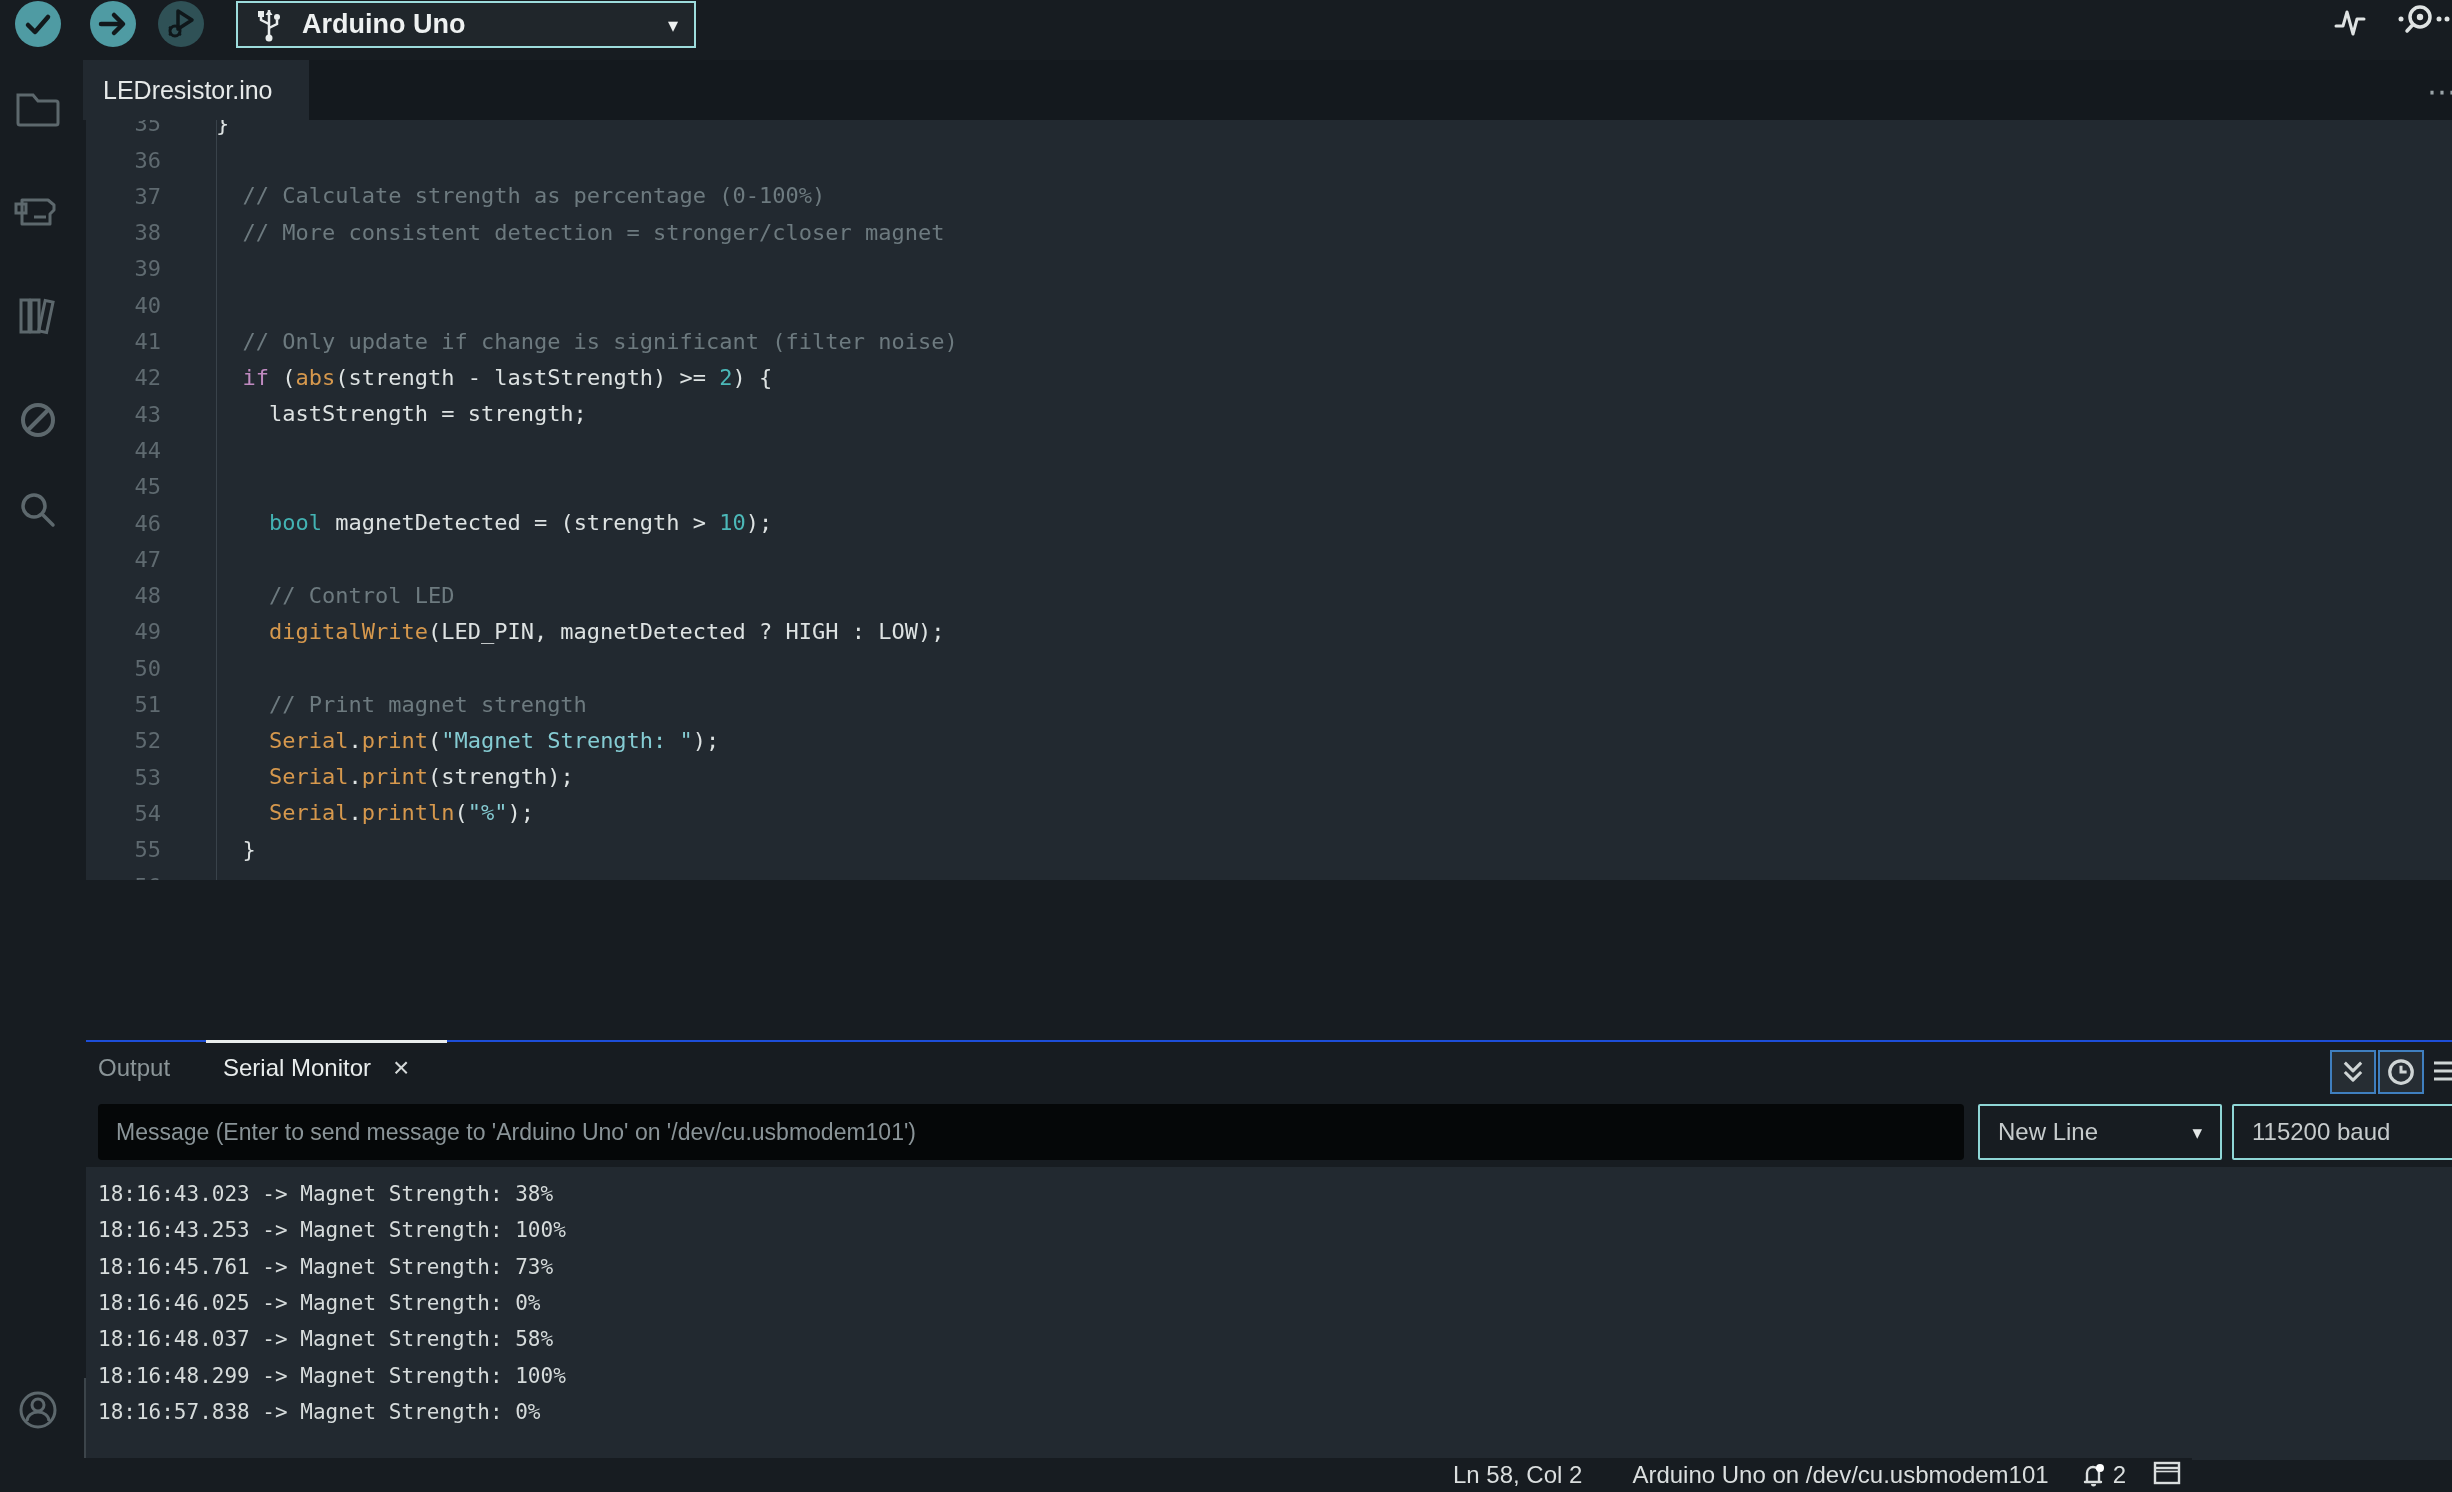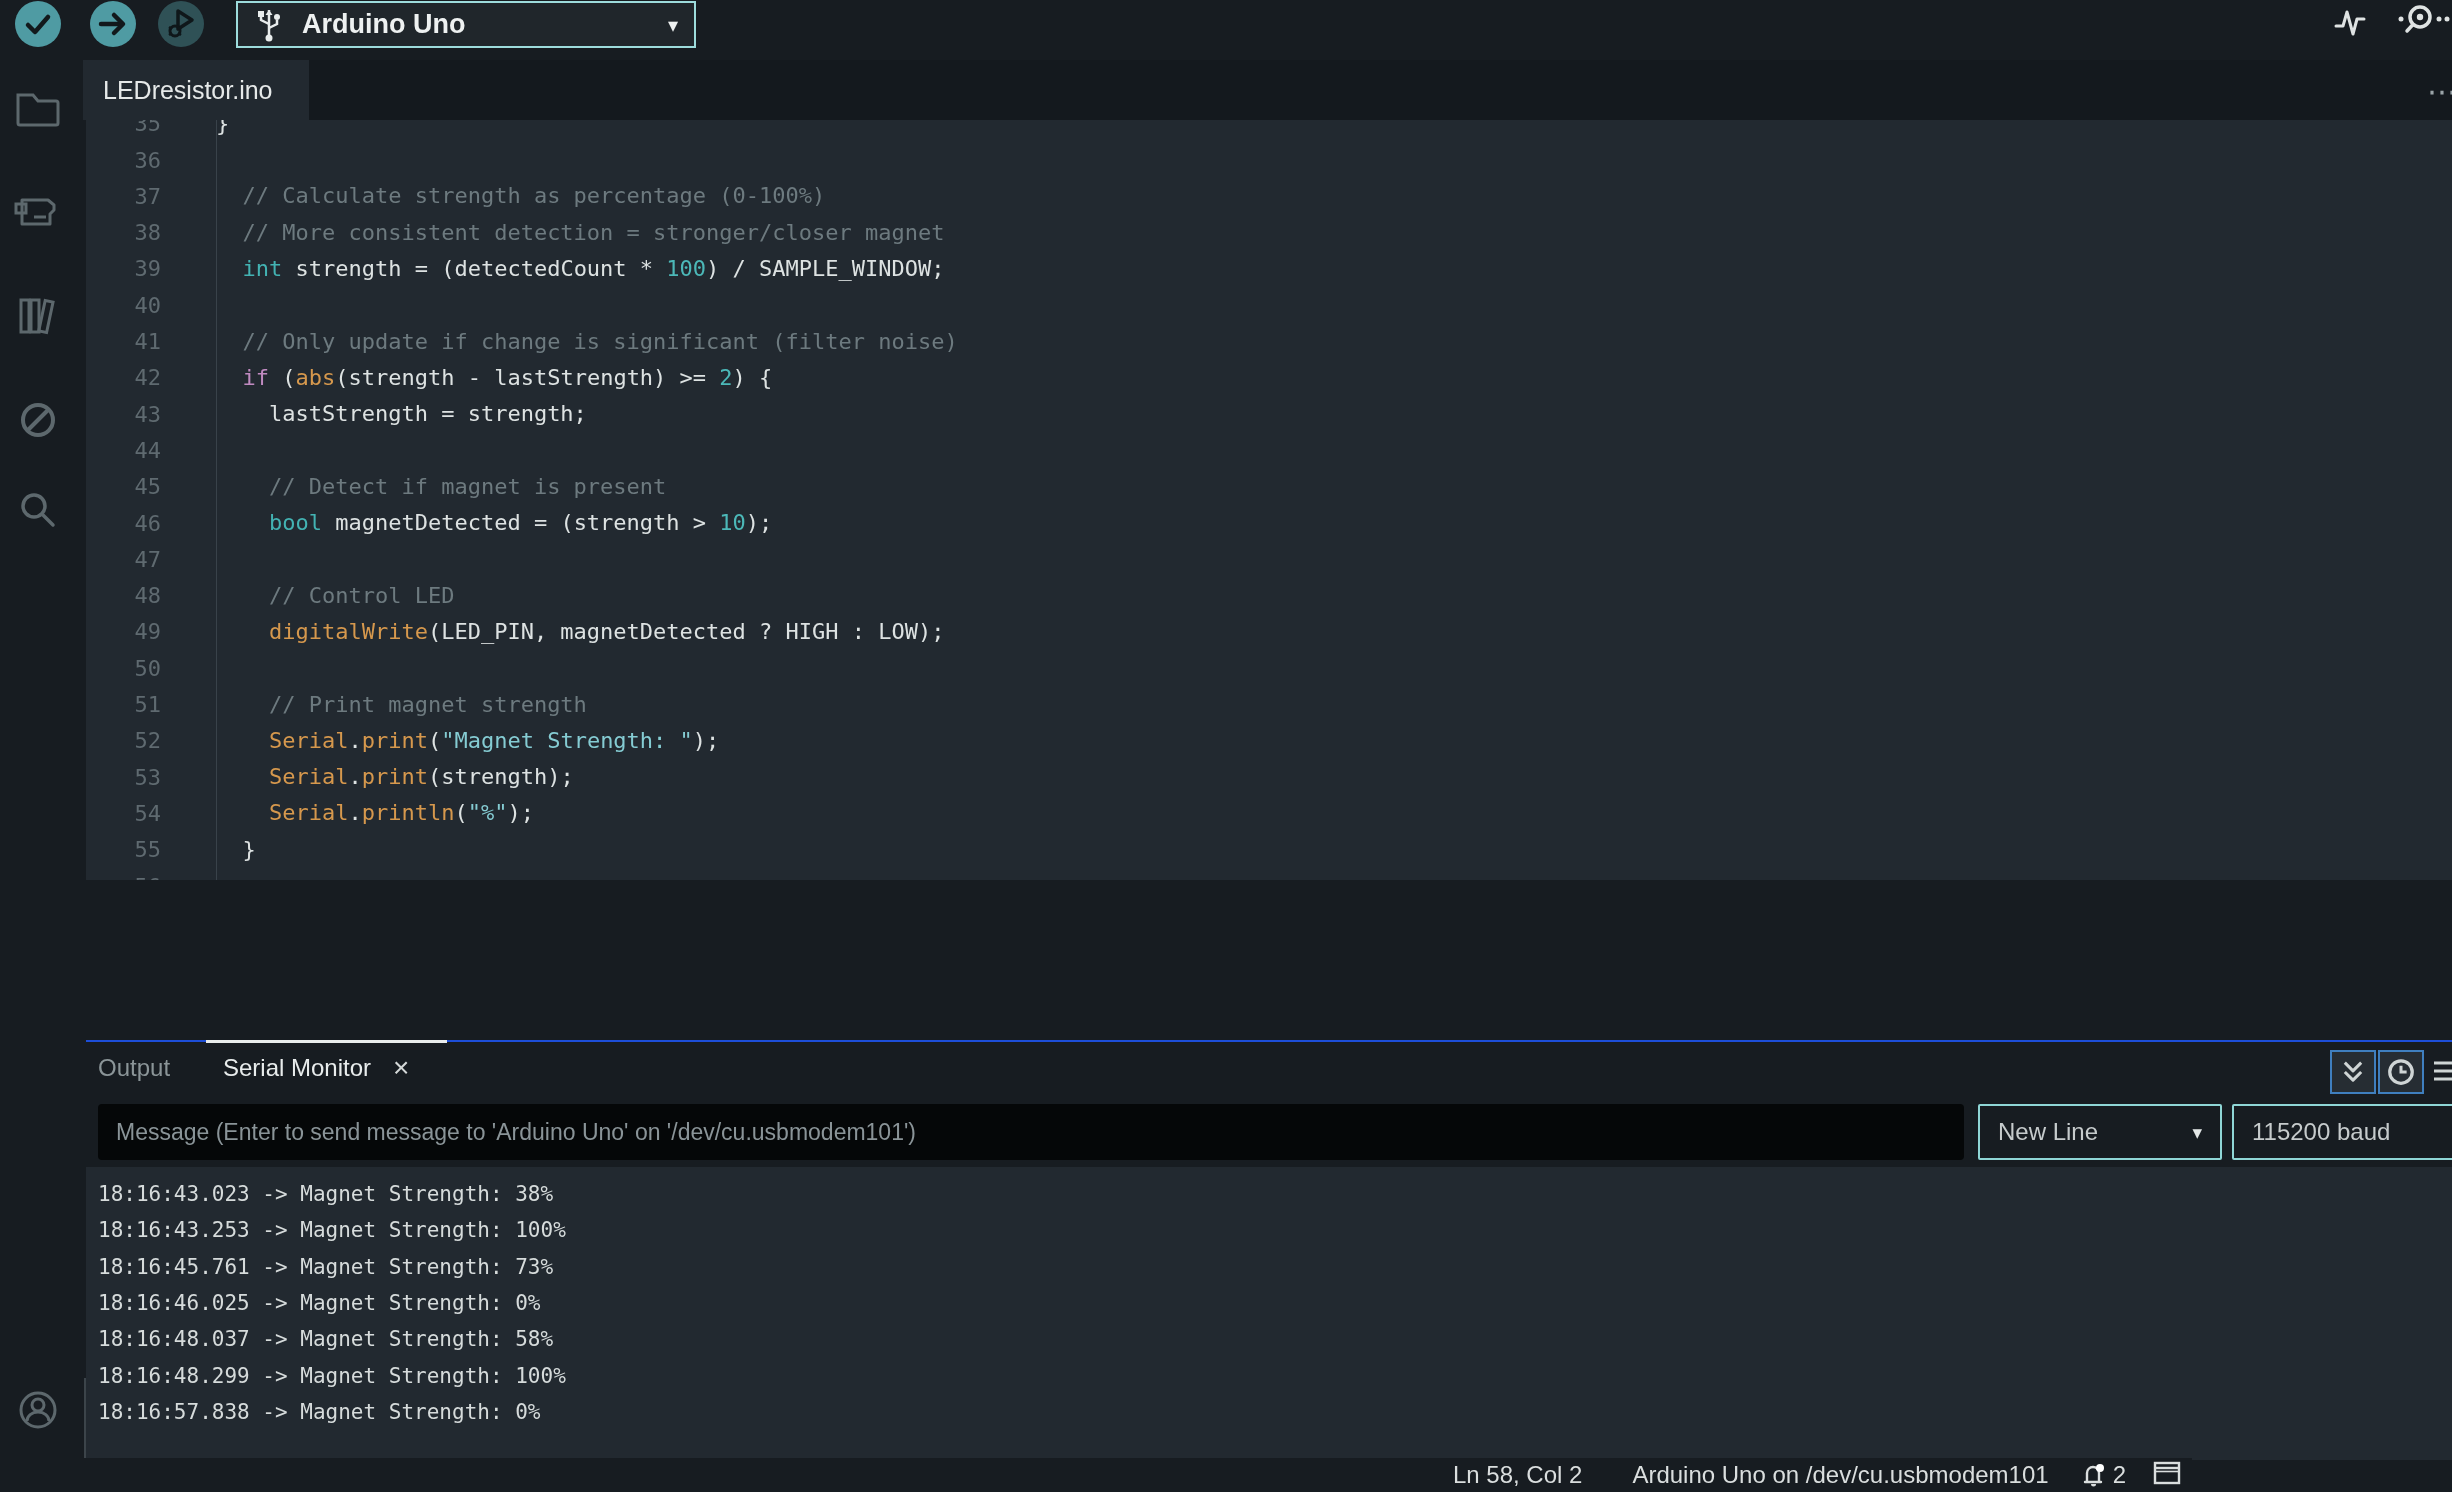--- a/index.html
+++ b/index.html
@@ -211,21 +211,20 @@
       <div class="crow" style="top: 58.3px;">
         <span class="ln">37</span>
         <span class="ctext"><span class="tok-cm">  // Calculate strength as percentage (0-100%)</span></span>
       </div>
       <div class="crow" style="top: 94.6px;">
         <span class="ln">38</span>
         <span class="ctext"><span class="tok-cm">  // More consistent detection = stronger/closer magnet</span></span>
       </div>
       <div class="crow" style="top: 130.9px;">
         <span class="ln">39</span>
-        <span class="ctext"><span class="tok-kw">  int</span><span class="tok-pl"> strength = (detectedCount * </span><span class="tok-num">100</span><span class="tok-pl">) / SAMPLE_WINDOW;</span></span>
       </div>
       <div class="crow" style="top: 167.2px;">
         <span class="ln">40</span>
         <span class="ctext"></span>
       </div>
       <div class="crow" style="top: 203.5px;">
         <span class="ln">41</span>
         <span class="ctext"><span class="tok-cm">  // Only update if change is significant (filter noise)</span></span>
       </div>
       <div class="crow" style="top: 239.8px;">
@@ -235,21 +234,20 @@
       <div class="crow" style="top: 276.1px;">
         <span class="ln">43</span>
         <span class="ctext"><span class="tok-pl">    lastStrength = strength;</span></span>
       </div>
       <div class="crow" style="top: 312.4px;">
         <span class="ln">44</span>
         <span class="ctext"></span>
       </div>
       <div class="crow" style="top: 348.7px;">
         <span class="ln">45</span>
-        <span class="ctext"><span class="tok-cm">    // Detect if magnet is present</span></span>
       </div>
       <div class="crow" style="top: 385px;">
         <span class="ln">46</span>
         <span class="ctext"><span class="tok-kw">    bool</span><span class="tok-pl"> magnetDetected = (strength &gt; </span><span class="tok-num">10</span><span class="tok-pl">);</span></span>
       </div>
       <div class="crow" style="top: 421.3px;">
         <span class="ln">47</span>
         <span class="ctext"></span>
       </div>
       <div class="crow" style="top: 457.6px;">

